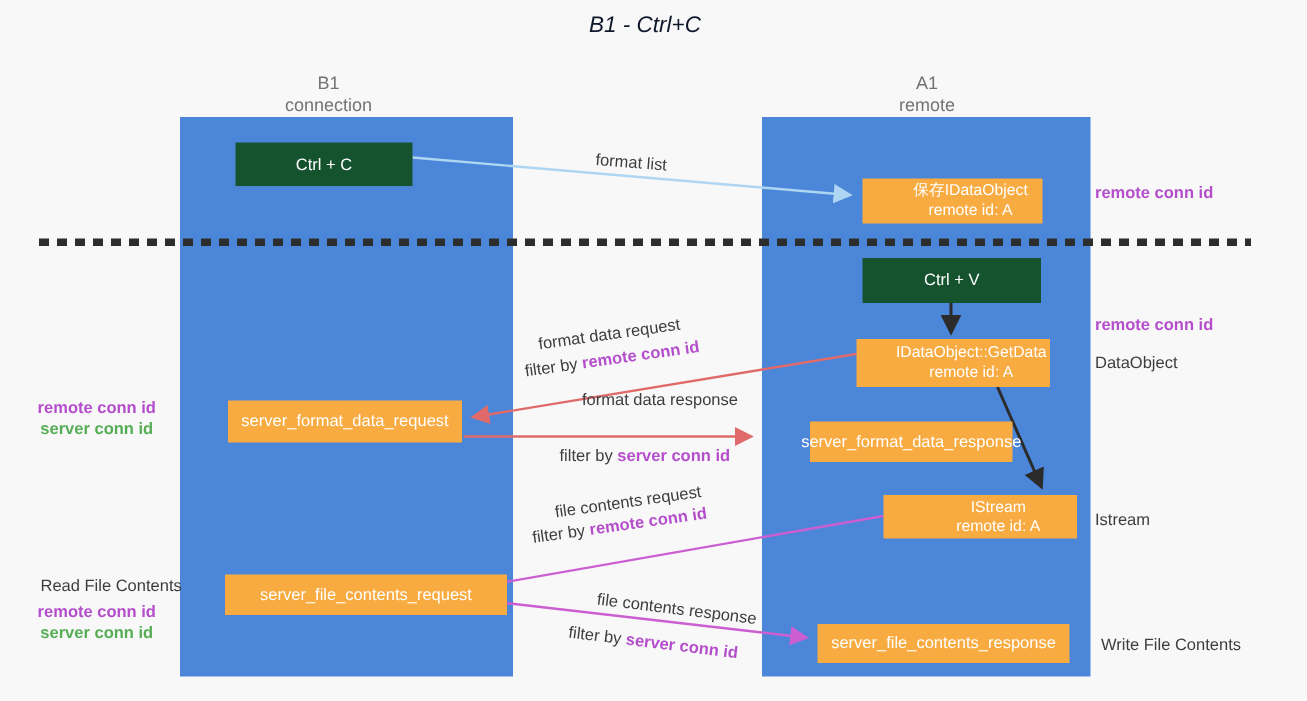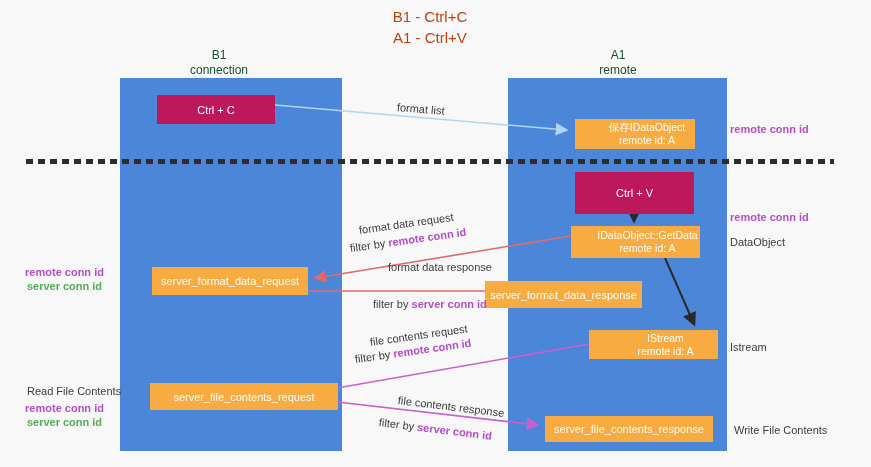--- a/index.html
+++ b/index.html
@@ -7,33 +7,33 @@
     font-family:"Liberation Sans","DejaVu Sans",sans-serif;
     background:#f8f8f9;
   }
   .stage{
     position:relative;width:871px;height:467px;overflow:hidden;
     background:#f8f8f9;
   }
   .abs{position:absolute;}
   .title{
     left:300px;top:6px;width:260px;text-align:center;
-    font-size:15px;line-height:21px;color:#c2410c;
+    font-size:15px;line-height:21px;color:#0f172a;font-style:italic;
   }
   .col-header{
-    width:122px;text-align:center;font-size:12px;line-height:15px;color:#14532d;
+    width:122px;text-align:center;font-size:12px;line-height:15px;color:#737373;
   }
   .column{
     background:#4c86d9;
   }
   .node{
     color:#ffffff;text-align:center;font-size:11px;
     box-sizing:border-box;
   }
-  .node.green{background:#be185d;}
+  .node.green{background:#14532d;}
   .node.orange{background:#f8ab40;}
   .one-line{display:flex;align-items:center;justify-content:center;}
   .two-line{display:flex;flex-direction:column;align-items:center;justify-content:center;
     font-size:10.5px;line-height:13px;padding-left:24px;}
   .dashed-line{
     left:26px;top:159px;width:808px;height:5px;
     background:repeating-linear-gradient(90deg,#2d2d2d 0 7px,transparent 7px 12px);
   }
   .side-label{font-size:11px;color:#3d3d3d;white-space:nowrap;}
   .purple{color:#b44ecb;font-weight:bold;}
@@ -42,21 +42,20 @@
   .flow-label{font-size:11px;color:#3d3d3d;white-space:nowrap;transform-origin:left center;}
   .svg-overlay{left:0;top:0;pointer-events:none;}
 </style>
 </head>
 <body>
 
 <div class="stage">
 
   <div class="abs title">
     <div>B1 - Ctrl+C</div>
-    <div>A1 - Ctrl+V</div>
   </div>
 
   <div class="abs col-header" style="left:158px;top:48px;">
     <div>B1</div>
     <div>connection</div>
   </div>
   <div class="abs col-header" style="left:557px;top:48px;">
     <div>A1</div>
     <div>remote</div>
   </div>
@@ -90,30 +89,30 @@
     <line x1="311" y1="399" x2="537" y2="425" stroke="#cb5ed0" stroke-width="1.6" marker-end="url(#head-mag)"></line>
   </svg>
 
   <div class="abs node green one-line" style="left:157px;top:95px;width:118px;height:29px;">Ctrl + C</div>
 
   <div class="abs node orange two-line" style="left:575px;top:119px;width:120px;height:30px;">
     <div>保存IDataObject</div>
     <div>remote id: A</div>
   </div>
 
-  <div class="abs node green one-line" style="left:575px;top:172px;width:119px;height:42px;">Ctrl + V</div>
+  <div class="abs node green one-line" style="left:575px;top:172px;width:119px;height:30px;">Ctrl + V</div>
 
   <div class="abs node orange two-line" style="left:571px;top:226px;width:129px;height:32px;">
     <div>IDataObject::GetData</div>
     <div>remote id: A</div>
   </div>
 
   <div class="abs node orange one-line" style="left:152px;top:267px;width:156px;height:28px;">server_format_data_request</div>
 
-  <div class="abs node orange one-line" style="left:485px;top:281px;width:157px;height:27px;text-align:center;">server_format_data_response</div>
+  <div class="abs node orange one-line" style="left:540px;top:281px;width:135px;height:27px;text-align:center;">server_format_data_response</div>
 
   <div class="abs node orange two-line" style="left:589px;top:330px;width:129px;height:29px;">
     <div>IStream</div>
     <div>remote id: A</div>
   </div>
 
   <div class="abs node orange one-line" style="left:150px;top:383px;width:188px;height:27px;">server_file_contents_request</div>
 
   <div class="abs node orange one-line" style="left:545px;top:416px;width:168px;height:26px;">server_file_contents_response</div>
 

